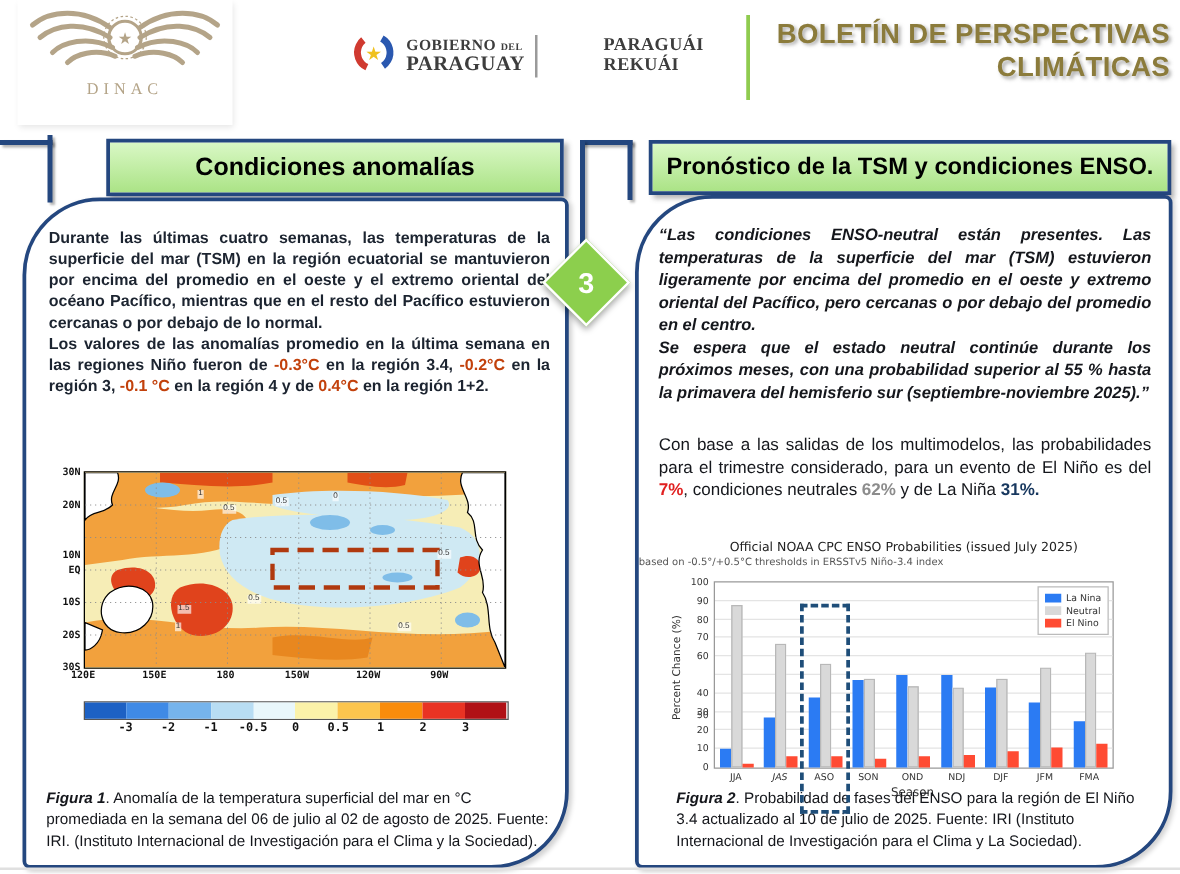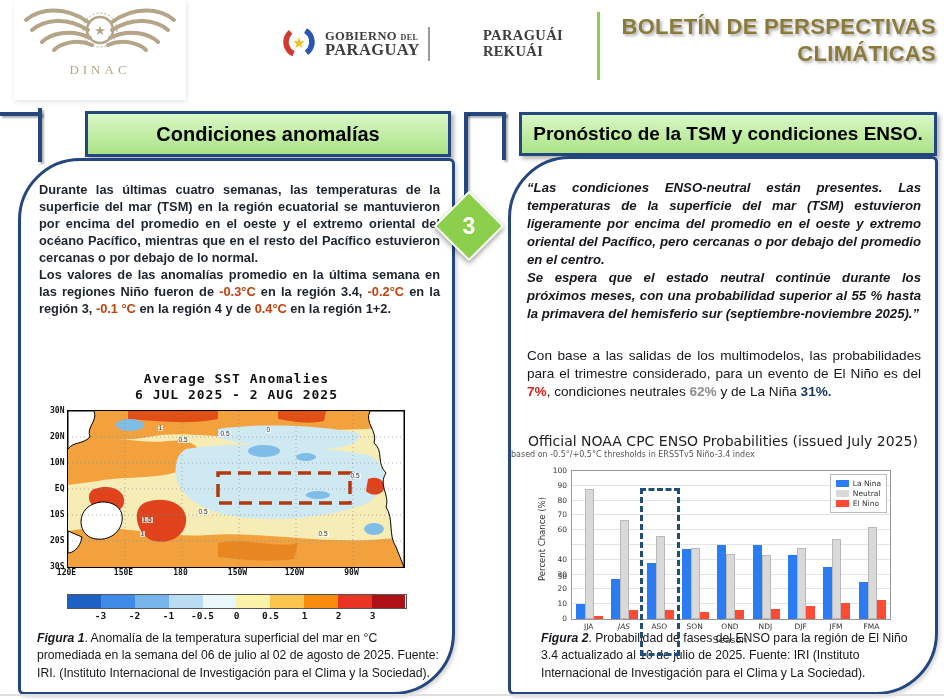--- a/index.html
+++ b/index.html
@@ -72,21 +72,21 @@
   .cap-prefix{font-weight:bold;font-style:italic;}
 
   
   .rp-quote{position:absolute;left:16px;right:14px;top:20px;font-size:13.2px;font-weight:bold;
             font-style:italic;color:#15171c;text-align:justify;line-height:1.36;white-space:pre-line;}
   .rp-para{position:absolute;left:16px;right:14px;top:188px;font-size:13.6px;color:#15171c;
            text-align:justify;line-height:1.33;}
 
   
   .rp-figure{position:absolute;left:0;right:0;top:274px;}
-  .chart-title{text-align:center;font-family:"DejaVu Sans",sans-serif;font-size:14px;color:#222;}
+  .chart-title{text-align:center;font-family:"DejaVu Sans",sans-serif;font-size:10px;color:#222;}
   .chart-sub{text-align:left;font-family:"DejaVu Sans",sans-serif;font-size:8px;color:#555;margin-top:1px;}
   .plot{position:relative;width:400px;height:200px;margin:3px auto 0;}
   .plot-area{position:absolute;left:48px;top:8px;width:318px;height:148px;border:1px solid #999;background:#fff;}
   .gridline{position:absolute;left:0;right:0;height:1px;background:#e4e4e4;}
   .bar-group{position:absolute;bottom:0;height:100%;display:flex;align-items:flex-end;justify-content:center;}
   .bar{width:9px;}
   .y-tick{position:absolute;left:24px;width:20px;text-align:right;font-family:"DejaVu Sans",sans-serif;
           font-size:7.5px;color:#333;}
   .ylabel{position:absolute;left:-26px;top:72px;width:90px;text-align:center;transform:rotate(-90deg);
           font-family:"DejaVu Sans",sans-serif;font-size:8.5px;color:#333;}
@@ -163,24 +163,20 @@
 <div class="abs section-header sh-left">Condiciones anomalías</div>
 <div class="abs section-header sh-right">Pronóstico de la TSM y condiciones ENSO.</div>
 
 <div class="abs panel panel-left">
   <div class="lp-text">
     <span>Durante las últimas cuatro semanas, las temperaturas de la superficie del mar (TSM) en la región ecuatorial se mantuvieron por encima del promedio en el oeste y el extremo oriental del océano Pacífico, mientras que en el resto del Pacífico estuvieron cercanas o por debajo de lo normal.</span><br>
     <span><span>Los valores de las anomalías promedio en la última semana en las regiones Niño fueron de </span><span class="bold-navy">-0.3°C</span><span> en la región 3.4, </span><span class="bold-navy">-0.2°C</span><span> en la región 3, </span><span class="bold-navy">-0.1 °C</span><span> en la región 4 y de </span><span class="bold-navy">0.4°C</span><span> en la región 1+2.</span></span>
   </div>
 
   <div class="lp-figure">
-    <div class="map-title">
-      <div>Average SST Anomalies</div>
-      <div>6 JUL 2025 - 2 AUG 2025</div>
-    </div>
     <div class="map-wrap" id="map-wrap">
       <div class="map-frame" id="map-frame">
         <svg width="336" height="156" viewBox="0 0 336 156">
 
           <rect x="0" y="0" width="336" height="156" fill="#f6edb6"></rect>
 
           <path d="M0,0 L336,0 L336,14 C290,22 240,16 200,24 C150,30 120,18 80,26 C50,32 20,24 0,30 Z" fill="#f2a13d"></path>
           <path d="M0,28 C40,22 70,34 100,30 C130,26 140,42 120,56 C96,70 60,64 30,70 L0,74 Z" fill="#f2a13d"></path>
           <path d="M60,0 L150,0 L150,8 C120,14 90,10 60,8 Z" fill="#e14f16"></path>
           <path d="M210,0 L258,0 L256,10 C240,14 222,10 210,8 Z" fill="#e14f16"></path>
@@ -217,21 +213,21 @@
               <line x1="228" y1="0" x2="228" y2="156"></line>
             <line x1="285" y1="0" x2="285" y2="156"></line>
           </g>
 
           <rect x="150" y="62" width="132" height="30" fill="none" stroke="#b0390f" stroke-width="3.5" stroke-dasharray="13 7"></rect>
         </svg>
       <div class="contour-label" style="left: 90px; top: 14px;">1</div><div class="contour-label" style="left: 110px; top: 26px;">0.5</div><div class="contour-label" style="left: 152px; top: 20px;">0.5</div><div class="contour-label" style="left: 198px; top: 16px;">0</div><div class="contour-label" style="left: 282px; top: 62px;">0.5</div><div class="contour-label" style="left: 130px; top: 98px;">0.5</div><div class="contour-label" style="left: 250px; top: 120px;">0.5</div><div class="contour-label" style="left: 74px; top: 106px;">1.5</div><div class="contour-label" style="left: 72px; top: 120px;">1</div></div>
       <div id="lat-labels">
           <div class="lat-label" style="top: -2px;">30N</div>
           <div class="lat-label" style="top: 24px;">20N</div>
-          <div class="lat-label" style="top: 50px;">10N</div>
+          <div class="lat-label" style="top: 64px;">10N</div>
           <div class="lat-label" style="top: 76px;">EQ</div>
           <div class="lat-label" style="top: 102px;">10S</div>
           <div class="lat-label" style="top: 128px;">20S</div>
           <div class="lat-label" style="top: 154px;">30S</div>
         </div>
       <div id="lon-labels">
           <div class="lon-label" style="left: 15px;">120E</div>
           <div class="lon-label" style="left: 72px;">150E</div>
           <div class="lon-label" style="left: 129px;">180</div>
           <div class="lon-label" style="left: 186px;">150W</div>

